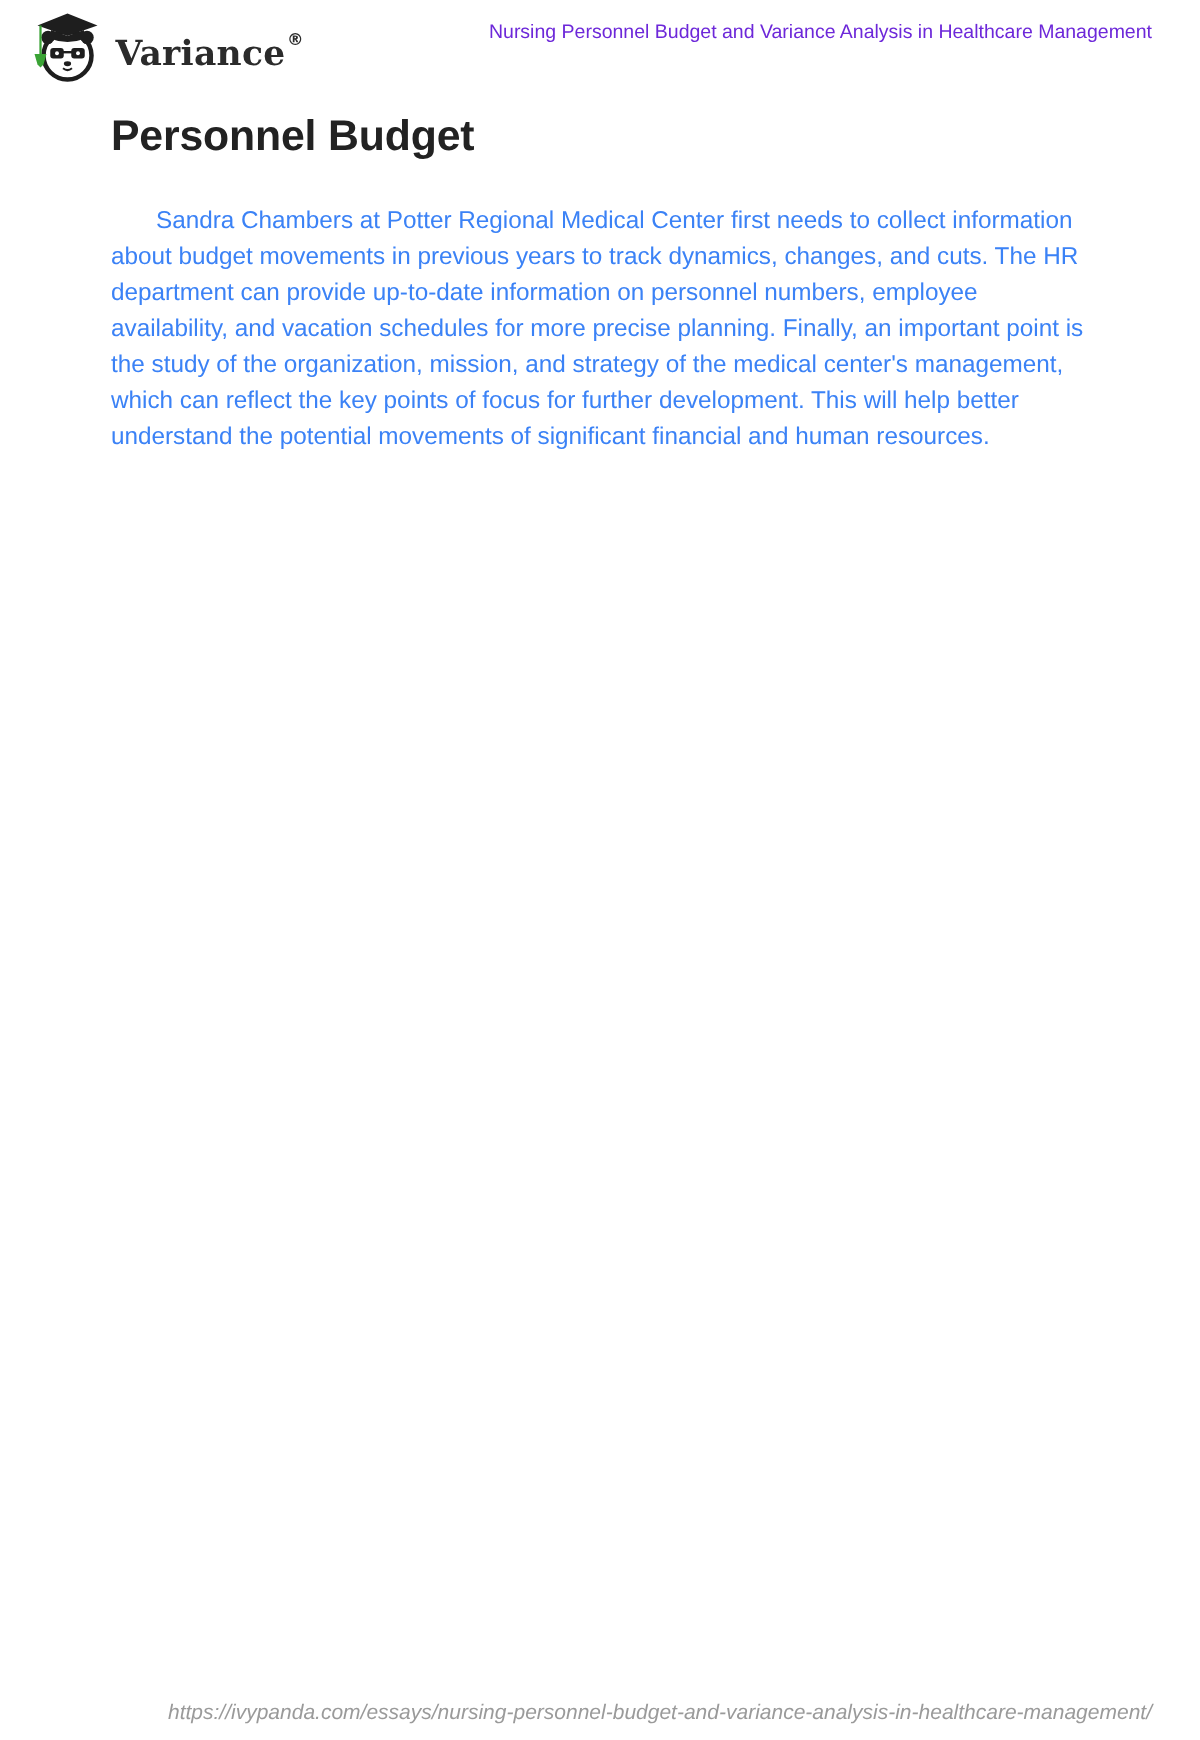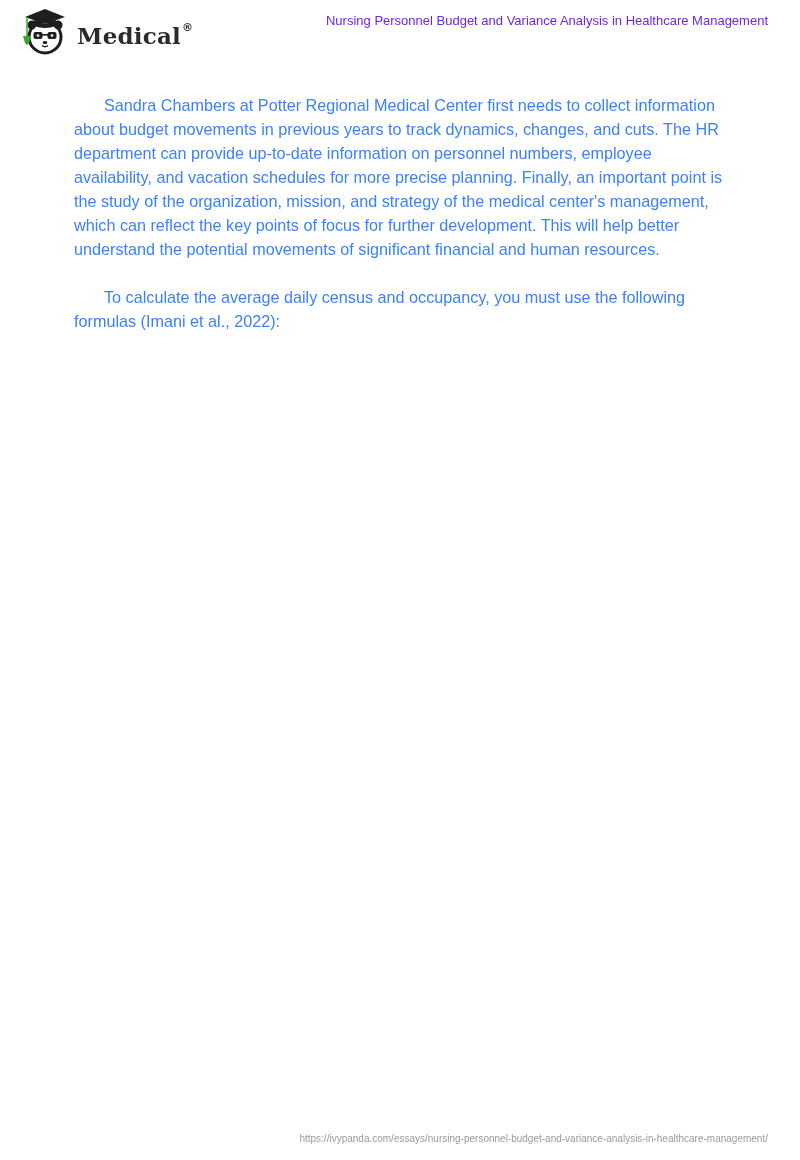--- a/index.html
+++ b/index.html
@@ -78,23 +78,24 @@
     .para-1 {
       margin-top: 23px;
     }
     .para-2 {
       margin-top: 24px;
     }
     .footer-url {
       position: absolute;
       right: 32px;
       top: 1133px;
-      font-size: 10px;
+      font-size: 14px;
       color: #9a9a9a;
       white-space: nowrap;
+      font-style: italic;
     }
   </style>
 </head>
 <body>
 
 <div class="logo">
   <svg class="logo-icon" viewBox="0 0 52 52" xmlns="http://www.w3.org/2000/svg">
 
     <circle cx="27" cy="31" r="16" fill="#ffffff" stroke="#1e1e1e" stroke-width="3"></circle>
 
@@ -110,23 +111,23 @@
 
     <ellipse cx="27" cy="36.5" rx="2.4" ry="1.6" fill="#1e1e1e"></ellipse>
     <path d="M24 39.5 Q27 42 30 39.5" stroke="#1e1e1e" stroke-width="1.3" fill="none"></path>
 
     <polygon points="27,3 47,11 27,18 7,11" fill="#1e1e1e"></polygon>
     <path d="M16 14 L16 20 Q27 24 38 20 L38 14 L27 18 Z" fill="#1e1e1e"></path>
 
     <line x1="9" y1="11" x2="9" y2="30" stroke="#3aa335" stroke-width="1.5"></line>
     <path d="M5 30 L13 30 L11 37 L9 39 L7 37 Z" fill="#3aa335"></path>
   </svg>
-  <span class="logo-text"><span>Medical</span><span class="logo-reg">®</span></span>
+  <span class="logo-text"><span>Variance</span><span class="logo-reg">®</span></span>
 </div>
 
 <div class="header-title">Nursing Personnel Budget and Variance Analysis in Healthcare Management</div>
 
 <div class="content">
+  <h1>Personnel Budget</h1>
   <p class="para para-1">Sandra Chambers at Potter Regional Medical Center first needs to collect information about budget movements in previous years to track dynamics, changes, and cuts. The HR department can provide up-to-date information on personnel numbers, employee availability, and vacation schedules for more precise planning. Finally, an important point is the study of the organization, mission, and strategy of the medical center's management, which can reflect the key points of focus for further development. This will help better understand the potential movements of significant financial and human resources.</p>
-  <p class="para para-2">To calculate the average daily census and occupancy, you must use the following formulas (Imani et al., 2022):</p>
 </div>
 
 <div class="footer-url">https://ivypanda.com/essays/nursing-personnel-budget-and-variance-analysis-in-healthcare-management/</div>
 
 </body></html>

